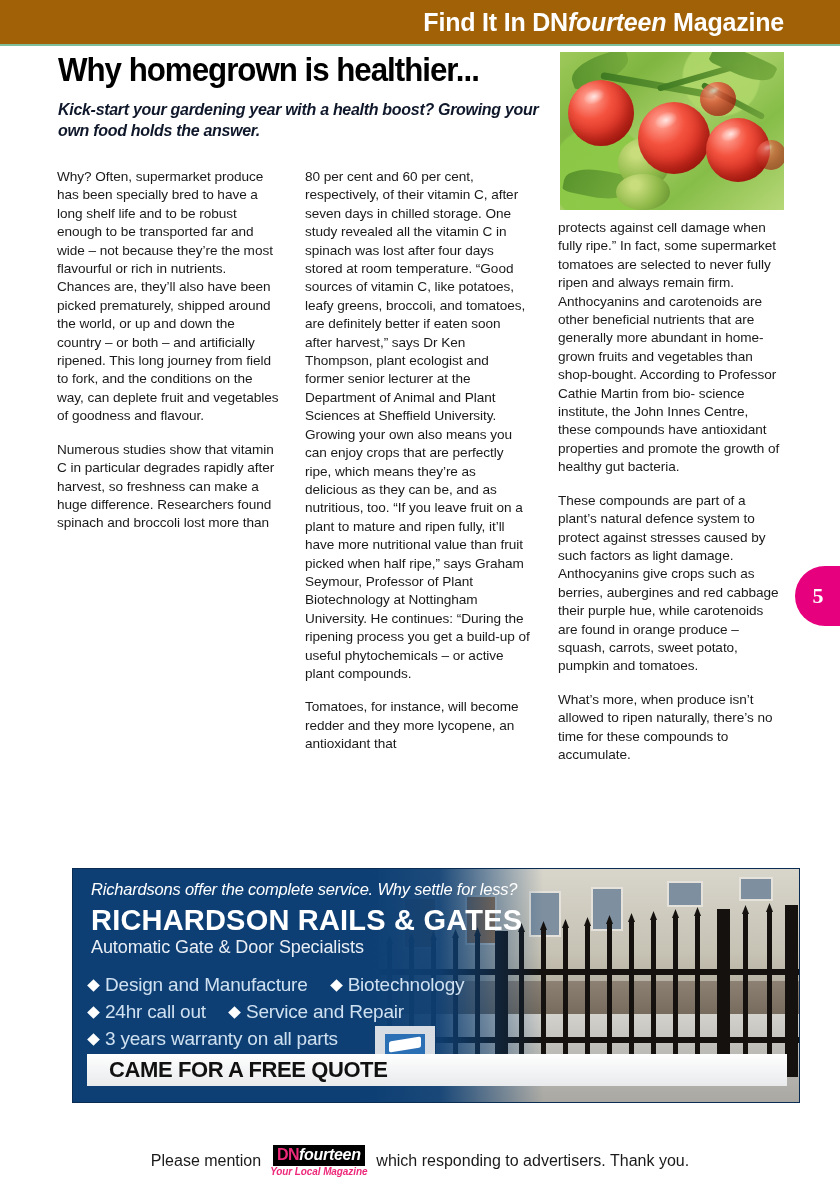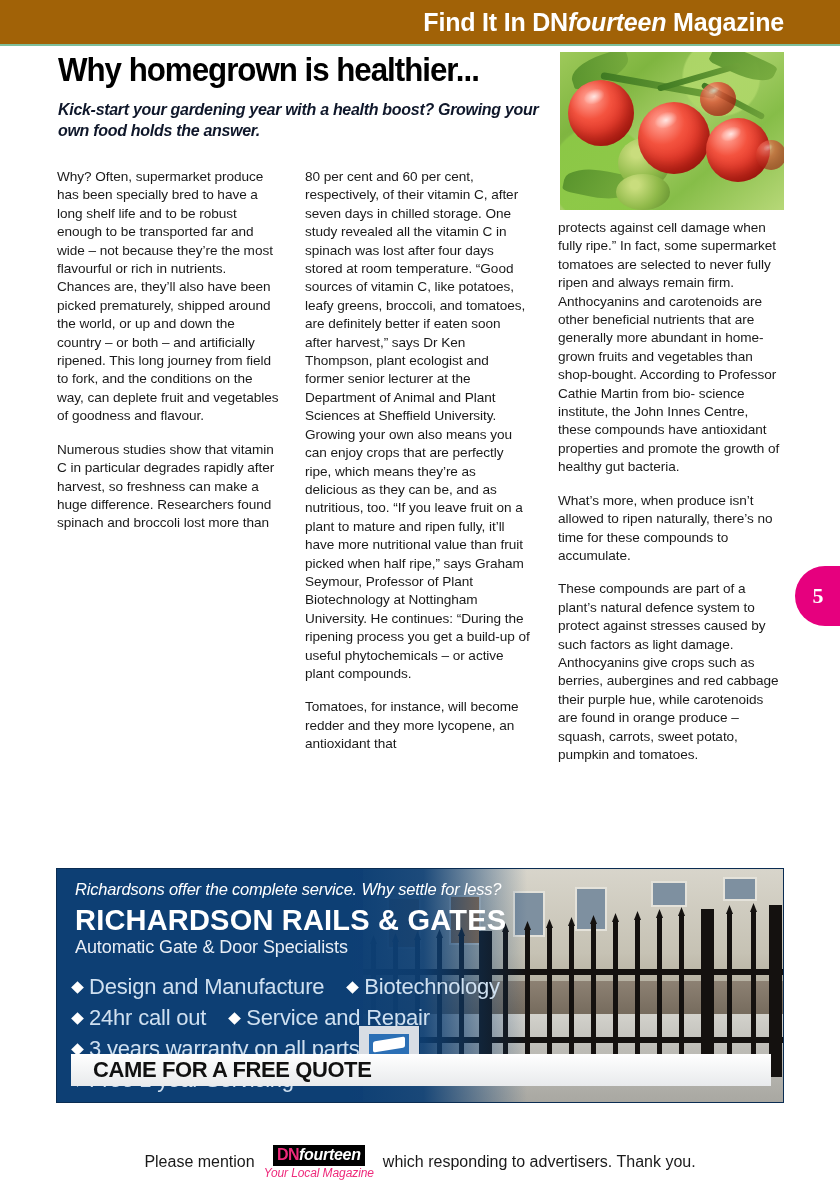--- a/index.html
+++ b/index.html
@@ -174,21 +174,21 @@
     font-weight: bold;
     font-family: "Liberation Serif", serif;
     margin-right: 10px;
     margin-top: -1px;
   }
 
   
   .advert {
     position: absolute;
     top: 868px;
-    left: 56px;
+    left: 72px;
     width: 728px;
     height: 235px;
     overflow: hidden;
     background: #4c1d95;
     border: 1px solid #0a2c52;
   }
   .ad-photo {
     position: absolute;
     top: 0; right: 0;
     width: 420px;
@@ -307,21 +307,21 @@
     white-space: nowrap;
   }
   .diamond {
     display: inline-block;
     width: 9px; height: 9px;
     background: #ffffff;
     transform: rotate(45deg);
     flex: 0 0 auto;
   }
   .bullet-text {
-    font-size: 22px;
+    font-size: 19px;
     color: #cfe0f0;
     letter-spacing: -0.2px;
   }
   .bullet-gap { width: 10px; flex: 0 0 auto; }
 
   .came-logo {
     position: absolute;
     top: 157px; left: 302px;
     width: 60px;
     height: 50px;
@@ -409,23 +409,24 @@
   .dn-fourteen {
     color: #ffffff;
     font-weight: bold;
     font-style: italic;
     font-size: 16px;
     letter-spacing: -0.3px;
   }
   .dn-tagline {
     color: #ee2a7b;
     font-style: italic;
-    font-size: 12px;
+    font-size: 10px;
     margin-top: 1px;
     letter-spacing: -0.1px;
+    font-weight: bold;
   }
 </style>
 </head>
 <body>
 
 <div class="page">
 
   <div class="masthead">
     <div class="masthead-title">
       <span>Find It In </span><span>DN</span><span class="ital">fourteen</span><span> Magazine</span>
@@ -458,22 +459,22 @@
     <p>Numerous studies show that vitamin C in particular degrades rapidly after harvest, so freshness can make a huge difference. Researchers found spinach and broccoli lost more than</p>
   </div>
 
   <div class="col col-2">
     <p>80 per cent and 60 per cent, respectively, of their vitamin C, after seven days in chilled storage. One study revealed all the vitamin C in spinach was lost after four days stored at room temperature. “Good sources of vitamin C, like potatoes, leafy greens, broccoli, and tomatoes, are definitely better if eaten soon after harvest,” says Dr Ken Thompson, plant ecologist and former senior lecturer at the Department of Animal and Plant Sciences at Sheffield University. Growing your own also means you can enjoy crops that are perfectly ripe, which means they’re as delicious as they can be, and as nutritious, too. “If you leave fruit on a plant to mature and ripen fully, it’ll have more nutritional value than fruit picked when half ripe,” says Graham Seymour, Professor of Plant Biotechnology at Nottingham University. He continues: “During the ripening process you get a build-up of useful phytochemicals – or active plant compounds.</p>
     <p>Tomatoes, for instance, will become redder and they more lycopene, an antioxidant that</p>
   </div>
 
   <div class="col col-3">
     <p>protects against cell damage when fully ripe.” In fact, some supermarket tomatoes are selected to never fully ripen and always remain firm. Anthocyanins and carotenoids are other beneficial nutrients that are generally more abundant in home-grown fruits and vegetables than shop-bought. According to Professor Cathie Martin from bio- science institute, the John Innes Centre, these compounds have antioxidant properties and promote the growth of healthy gut bacteria.</p>
+    <p>These compounds are part of a plant’s natural defence system to protect against stresses caused by such factors as light damage. Anthocyanins give crops such as berries, aubergines and red cabbage their purple hue, while carotenoids are found in orange produce – squash, carrots, sweet potato, pumpkin and tomatoes.</p>
     <p>What’s more, when produce isn’t allowed to ripen naturally, there’s no time for these compounds to accumulate.</p>
-    <p>These compounds are part of a plant’s natural defence system to protect against stresses caused by such factors as light damage. Anthocyanins give crops such as berries, aubergines and red cabbage their purple hue, while carotenoids are found in orange produce – squash, carrots, sweet potato, pumpkin and tomatoes.</p>
   </div>
 
   <div class="page-badge">
     <span>5</span>
   </div>
 
   <div class="advert">
 
     <div class="ad-photo">
       <div class="ad-sky"></div>

